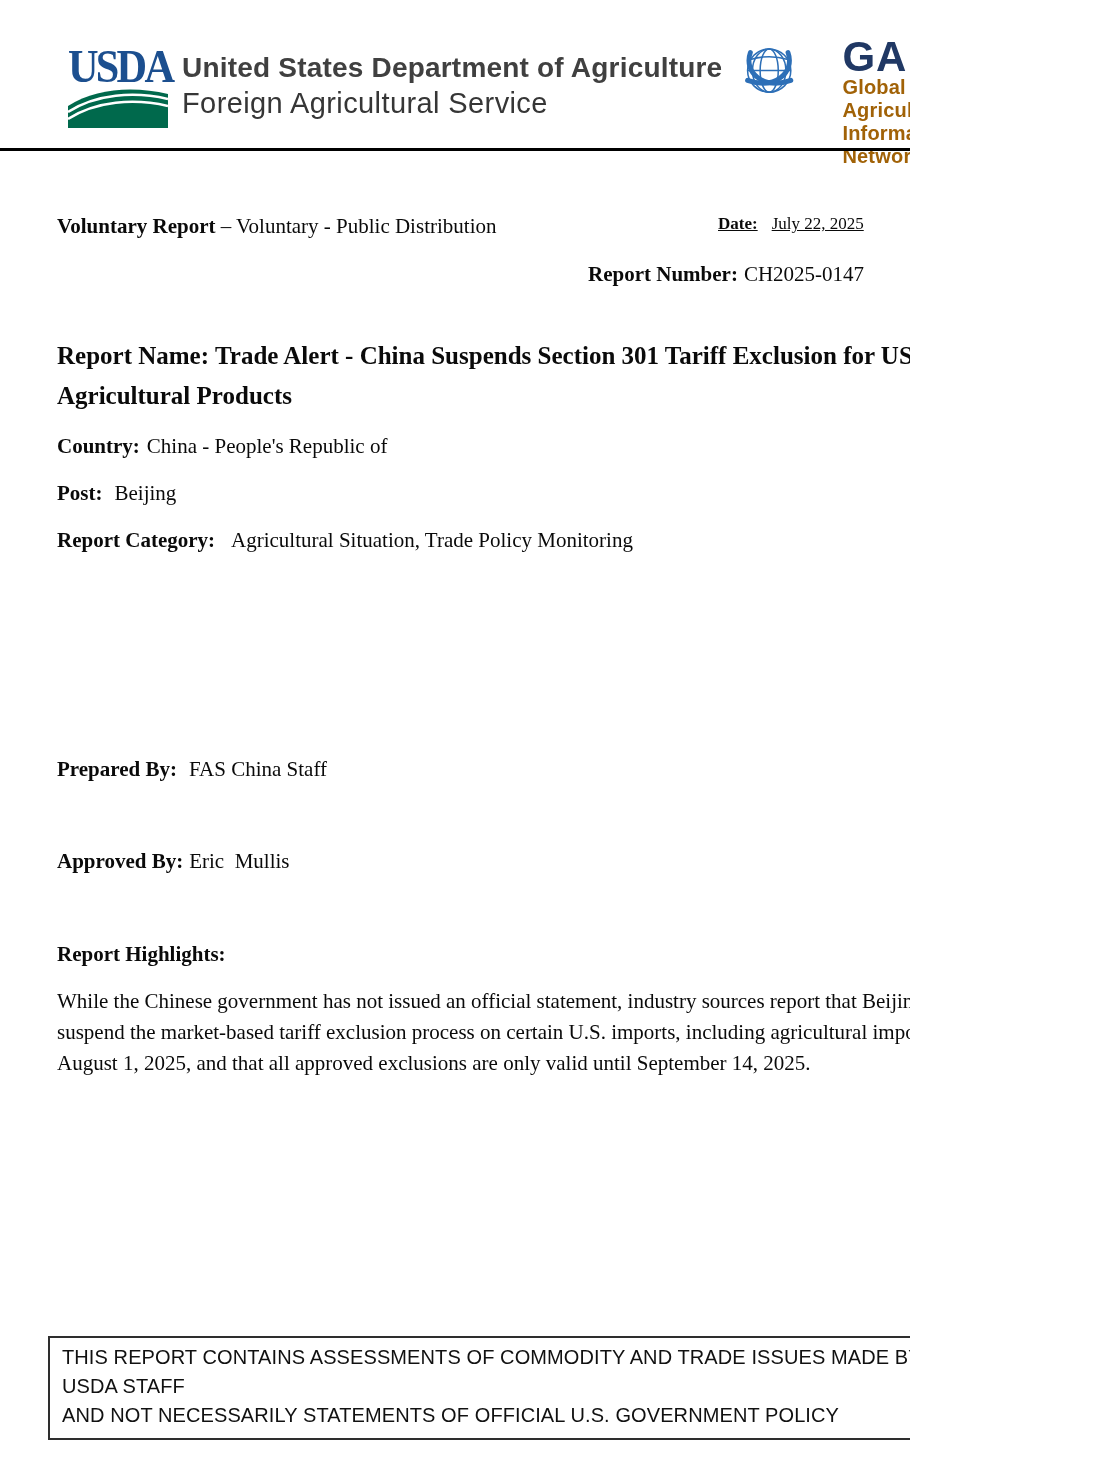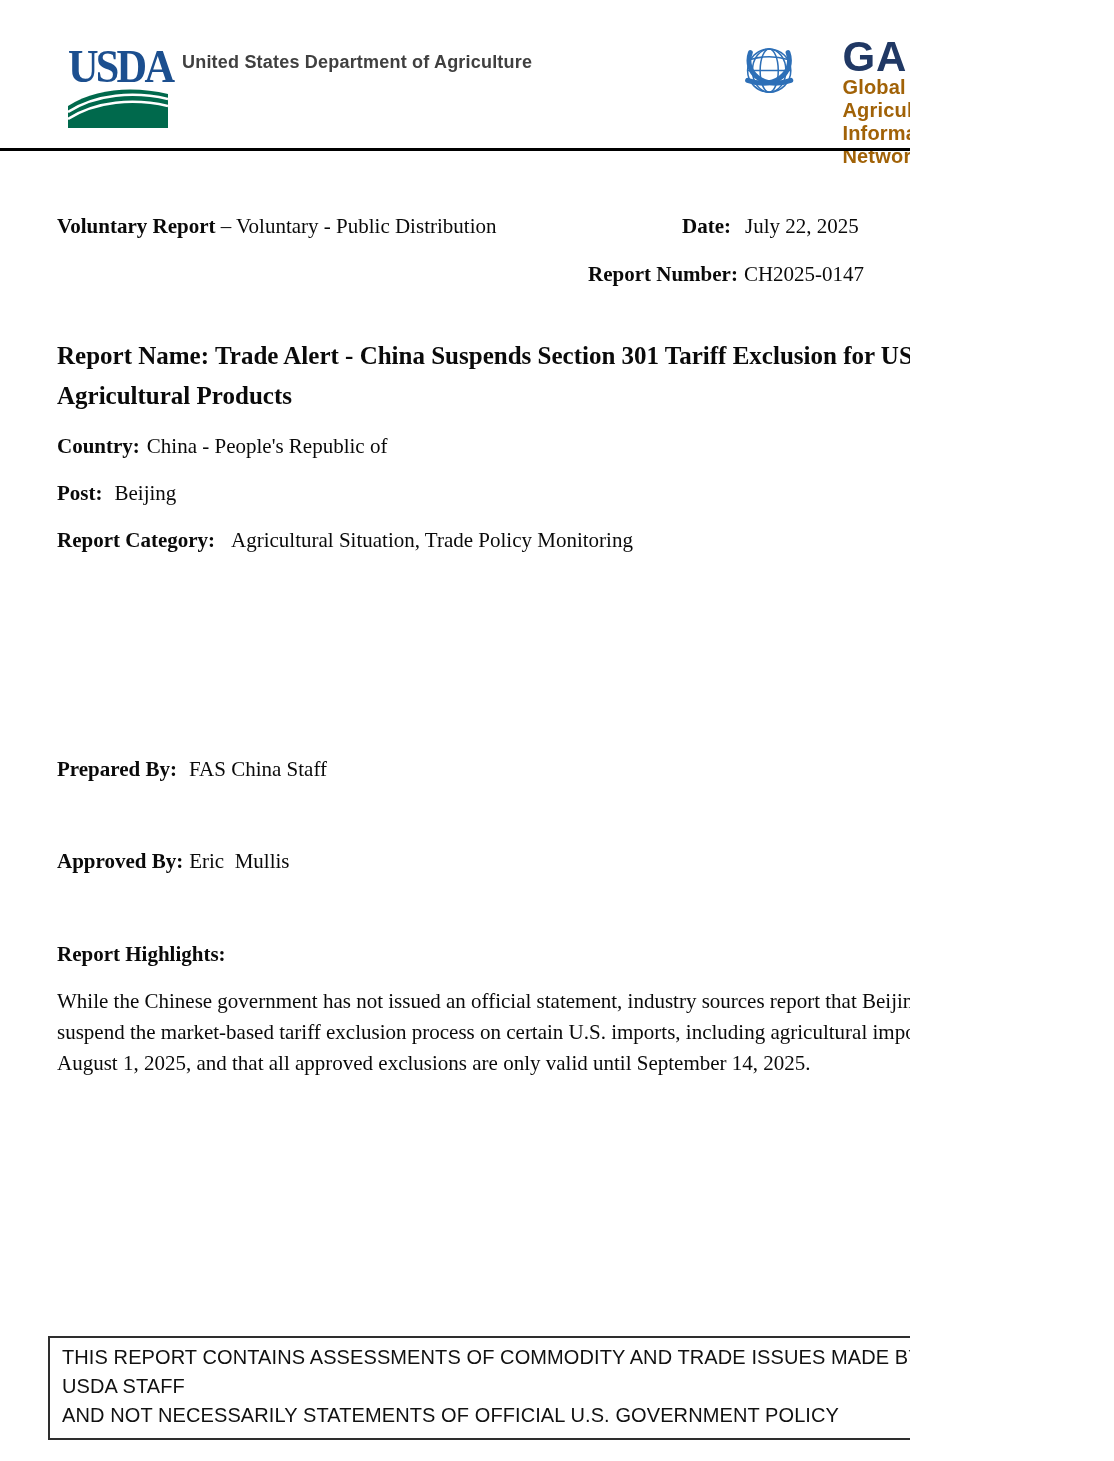--- a/index.html
+++ b/index.html
@@ -24,37 +24,37 @@
     font-weight: bold;
     font-size: 46px;
     line-height: 42px;
     color: #1c4f8f;
     letter-spacing: -3px;
     transform: scaleX(0.92);
     transform-origin: left;
   }
   .usda-swoosh { position: absolute; left: 0; top: 40px; width: 100px; height: 42px; }
   .usda-text { margin-left: 12px; font-family: "Liberation Sans", sans-serif; padding-top: 6px; }
-  .usda-dept { font-size: 18px; font-weight: bold; color: #404040; letter-spacing: 0.2px; }
+  .usda-dept { font-size: 28px; font-weight: bold; color: #404040; letter-spacing: 0.2px; }
   .usda-service { font-size: 29px; font-weight: 400; color: #363636; margin-top: 3px; letter-spacing: 0.4px; }
 
   .gain-brand { position: absolute; left: 742px; top: 32px; display: flex; align-items: flex-start; gap: 40px; }
   .gain-globe { width: 78px; height: 80px; }
   .gain-text { margin-left: 6px; font-family: "Liberation Sans", sans-serif; padding-top: 6px; }
   .gain-acronym { font-size: 42px; line-height: 38px; font-weight: bold; color: #203864; letter-spacing: 1px; }
   .gain-sub { font-size: 20px; font-weight: bold; color: #a16207; line-height: 23px; letter-spacing: 0.2px; }
 
   .rule { position: absolute; left: 0; top: 148px; width: 100%; height: 3px; background: #000000; }
 
   
   .label { font-weight: bold; }
   .val { white-space: pre-wrap; }
 
   .meta-line1 { position: absolute; left: 57px; top: 214px; font-size: 21px; }
-  .date-block { position: absolute; left: 682px; top: 214px; font-size: 21px; }
+  .date-block { position: absolute; left: 718px; top: 214px; font-size: 17px; text-decoration: underline; }
   .date-block .val { margin-left: 14px; }
   .report-number-block { position: absolute; left: 588px; top: 262px; font-size: 21px; }
   .report-number-block .val { margin-left: 6px; }
 
   
   .report-name {
     position: absolute; left: 57px; top: 336px;
     width: 890px; font-size: 25px; line-height: 40px;
   }
   .report-name .val { margin-left: 6px; }
@@ -98,20 +98,21 @@
       <div class="usda-logo">
         <div class="usda-wordmark">USDA</div>
         <svg class="usda-swoosh" viewBox="0 0 100 42" preserveAspectRatio="none">
           <path d="M0,20 C28,2 66,0 100,8 L100,42 L0,42 Z" fill="#00694c"></path>
           <path d="M0,26 C28,8 66,5 100,13" stroke="#ffffff" stroke-width="2.6" fill="none"></path>
           <path d="M0,33 C28,15 66,12 100,20" stroke="#ffffff" stroke-width="2.6" fill="none"></path>
         </svg>
       </div>
       <div class="usda-text">
         <div class="usda-dept">United States Department of Agriculture</div>
+        <div class="usda-service">Foreign Agricultural Service</div>
       </div>
     </div>
 
     <div class="gain-brand">
       <svg class="gain-globe" viewBox="0 0 78 80">
         <g stroke="#2d6fb7" fill="none" stroke-width="2.2">
           <circle cx="39" cy="38" r="31"></circle>
           <ellipse cx="39" cy="38" rx="13" ry="31"></ellipse>
           <ellipse cx="39" cy="38" rx="24" ry="31"></ellipse>
           <line x1="8" y1="38" x2="70" y2="38"></line>

